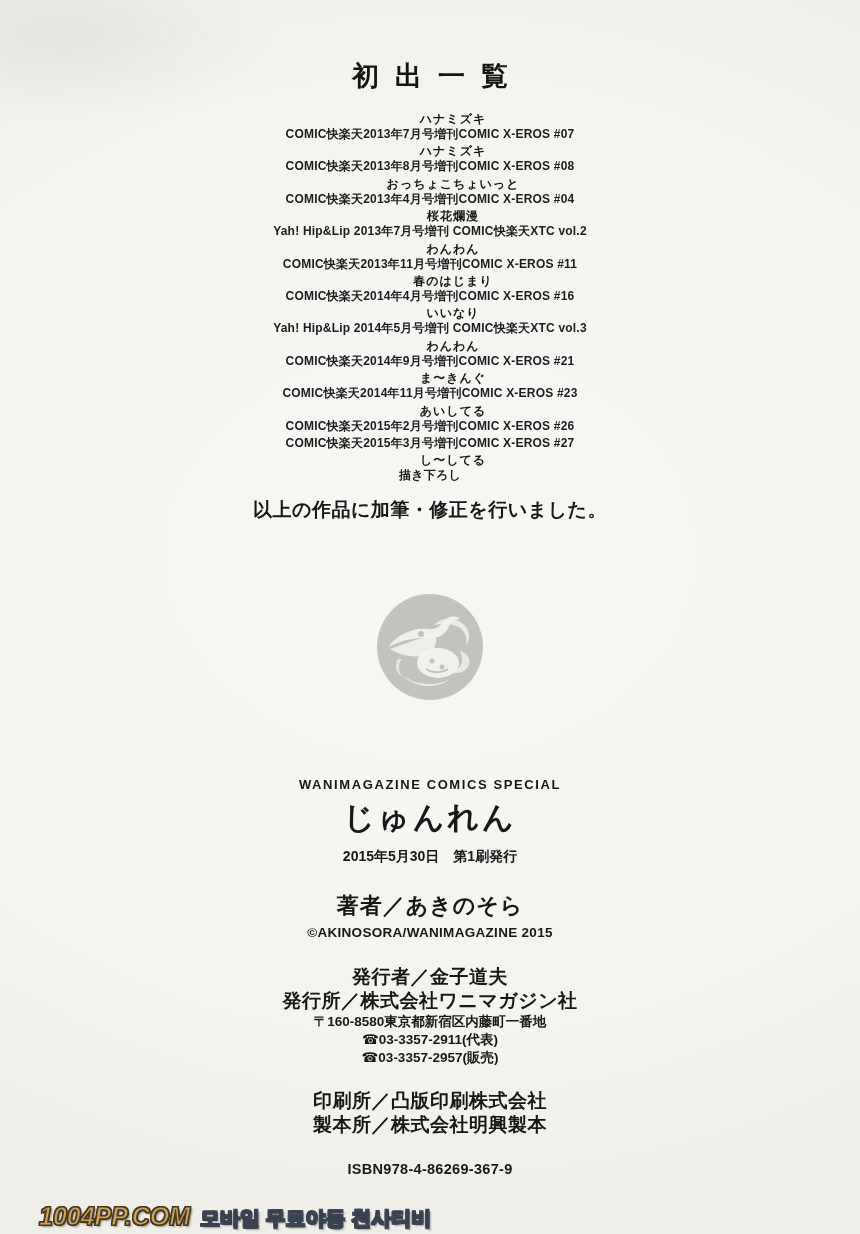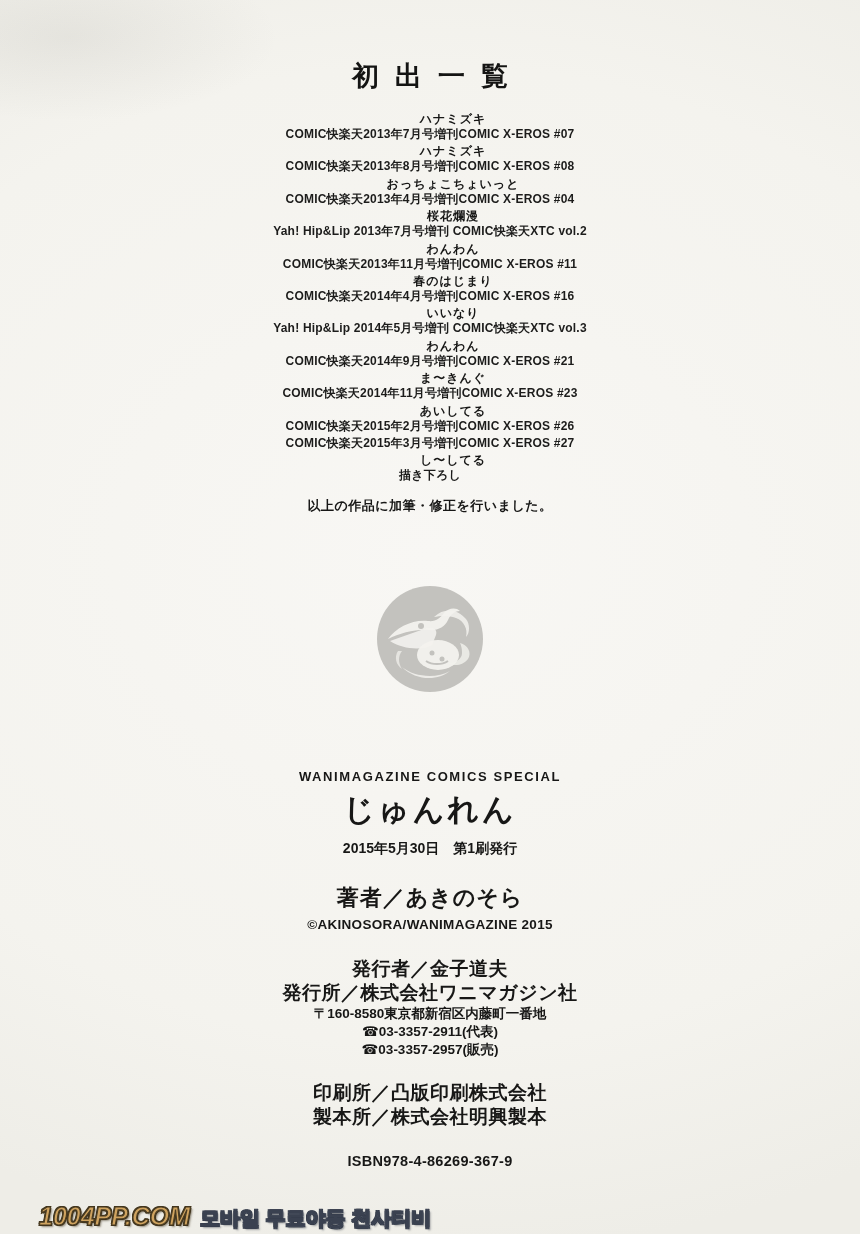--- a/index.html
+++ b/index.html
@@ -39,21 +39,21 @@
   }
   .entry-source {
     font-size: 12px;
     font-weight: 700;
     line-height: 1.2;
     letter-spacing: 0.2px;
     color: #1c1c1b;
   }
   .revision-note {
     margin-top: 14px;
-    font-size: 13px;
+    font-size: 19px;
     font-weight: 700;
     letter-spacing: 0.5px;
   }
   .logo-wrap { margin-top: 68px; height: 112px; }
   .colophon { margin-top: 74px; }
   .imprint {
     font-size: 13px;
     font-weight: 700;
     letter-spacing: 1.6px;
   }

